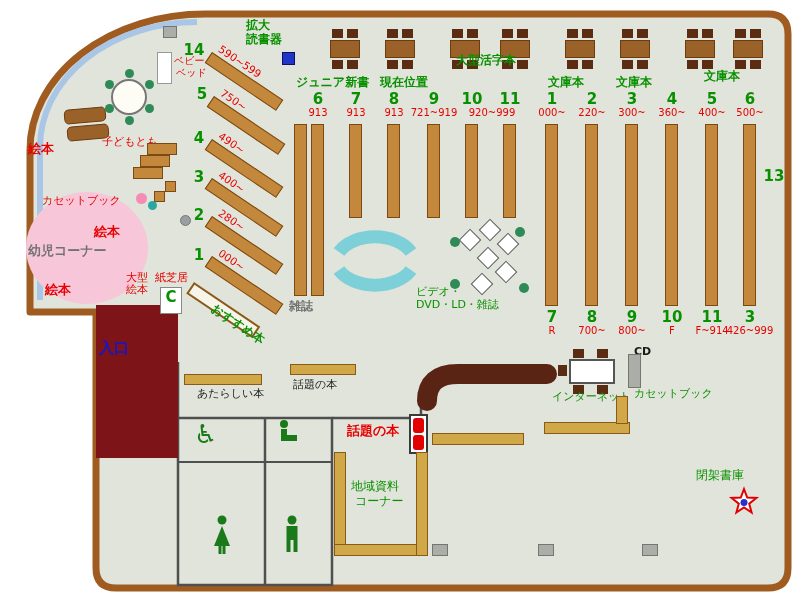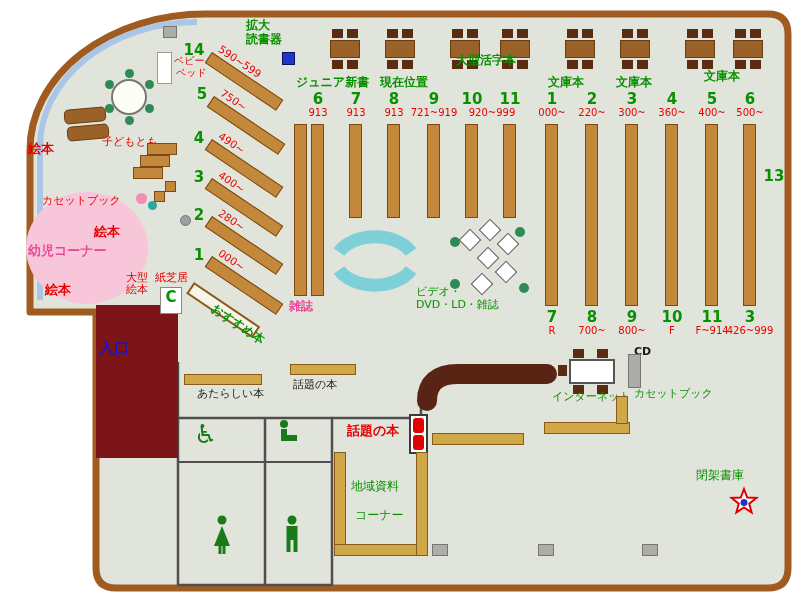--- a/index.html
+++ b/index.html
@@ -1,21 +1,21 @@
 <!DOCTYPE html>
 <html><head>
 <meta charset="utf-8">
 <style>
 *{margin:0;padding:0;box-sizing:border-box}
 html,body{width:800px;height:600px;background:#fff;font-family:"DejaVu Sans","Liberation Sans",sans-serif}
 #map{position:relative;width:800px;height:600px;overflow:hidden}
 #map svg.base{position:absolute;left:0;top:0}
 .txt{position:absolute;white-space:nowrap;line-height:1.12}
 .wrap{white-space:normal}
-.g{color:#089000}.r{color:#e80000}.dr{color:#ec4899}.bl{color:#1414d2}.k{color:#1a1a1a}
+.g{color:#089000}.r{color:#e80000}.dr{color:#737373}.bl{color:#1414d2}.k{color:#1a1a1a}
 .b{font-weight:bold}
 .f10{font-size:10px}.f11{font-size:11px}.f12{font-size:12px}.f13{font-size:13px}.f15{font-size:15px}
 .bar{position:absolute;background:#c4883c;border:1.5px solid #7a4a12}
 .tan{position:absolute;background:#d0a848;border:1.5px solid #8a5a1a}
 .pillar{position:absolute;background:#abada8;border:1px solid #75776e}
 .chair{position:absolute;background:#5c2c12}
 .tbl{position:absolute;background:#9a6228;border:1px solid #6b3b12}
 .dshelf{position:absolute;width:86px;height:13px;background:#c4883c;border:1.5px solid #7a4a12;transform-origin:0 0;transform:rotate(34deg)}
 .drange{position:absolute;top:-15px;left:3px;font-size:10.5px;color:#e80000;white-space:nowrap}
 .num{position:absolute;width:44px;text-align:center;font-size:15px;font-weight:bold;color:#089000}
@@ -272,21 +272,21 @@
   <span class="txt k f11" style="left:293px;top:379px">話題の本</span>
   <span class="txt r b f13" style="left:347px;top:424px">話題の本</span>
   <div class="txt" style="left:409px;top:414px;width:19px;height:40px;background:#fff;border:2px solid #3a3a3a">
     <div class="dot" style="left:2px;top:2px;width:11px;height:15px;background:#e30000;border-radius:3px"></div>
     <div class="dot" style="left:2px;top:19px;width:11px;height:15px;background:#e30000;border-radius:3px"></div>
   </div>
   <div class="tan" style="left:334px;top:452px;width:12px;height:104px"></div>
   <div class="tan" style="left:334px;top:544px;width:94px;height:12px"></div>
   <div class="tan" style="left:416px;top:452px;width:12px;height:104px"></div>
   <span class="txt g f12" style="left:351px;top:480px">地域資料</span>
-  <span class="txt g f12" style="left:355px;top:509px">コーナー</span>
+  <span class="txt g f12" style="left:355px;top:495px">コーナー</span>
   <span class="txt g f12" style="left:696px;top:469px">閉架書庫</span>
   <span class="txt" style="left:194px;top:420px;font-size:26px;color:#1a7a1a">♿</span>
 
   <div class="pillar" style="left:432px;top:544px;width:16px;height:12px"></div>
   <div class="pillar" style="left:538px;top:544px;width:16px;height:12px"></div>
   <div class="pillar" style="left:642px;top:544px;width:16px;height:12px"></div>
 
 </div>
 
 </body></html>

